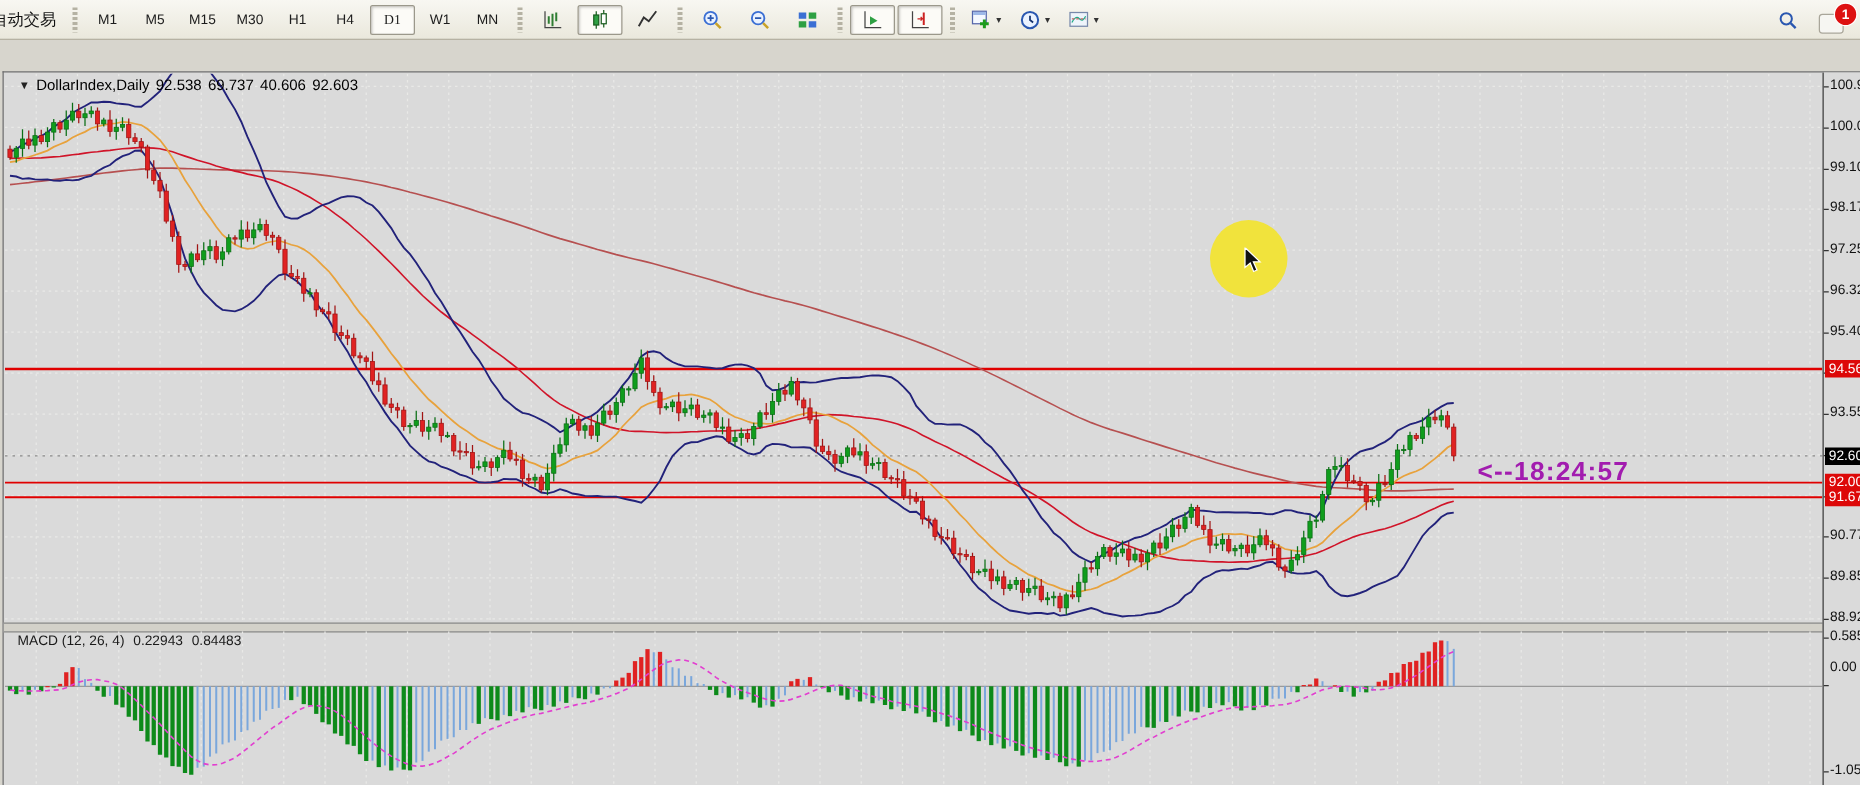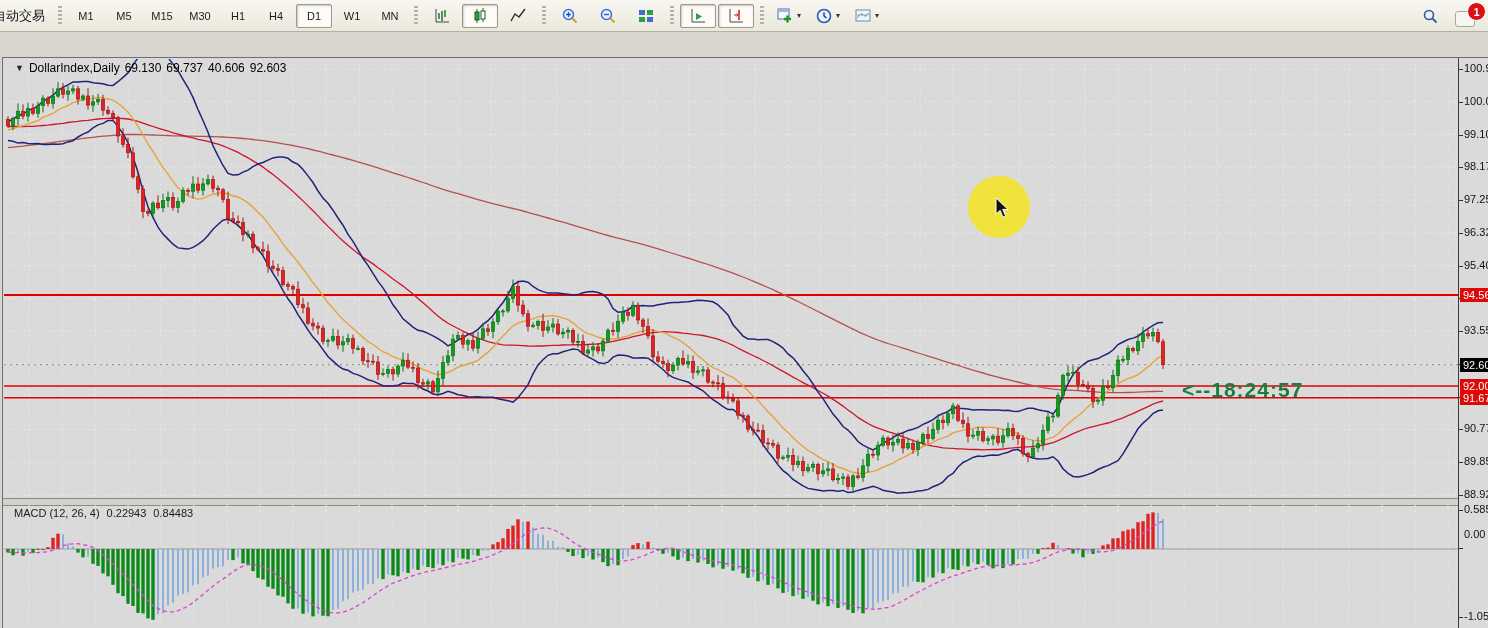--- a/index.html
+++ b/index.html
@@ -9,21 +9,21 @@
   
   #toolbar{position:absolute;left:0;top:0;width:1488px;height:31px;
            background:linear-gradient(#f8f7f2,#ecead e0 0%);background:linear-gradient(#f8f7f2,#eae8dc);
            border-bottom:1px solid #b6b2a3;display:flex;align-items:center;z-index:20;}
   #autotrading{font-size:13px;color:#111;margin-left:-7px;padding:0 8px 0 0;white-space:nowrap;}
   .grip{width:4px;height:20px;margin:0 5px;
         background:repeating-linear-gradient(to bottom,#b5b2a3 0 2px,rgba(0,0,0,0) 2px 4px);}
   .tb-btn{height:22px;min-width:24px;display:flex;align-items:center;justify-content:center;
           font-size:11px;color:#1c1c1c;border:1px solid rgba(0,0,0,0);border-radius:2px;
           margin:0 1px;padding:0 5px;background:rgba(0,0,0,0);cursor:default;}
-  .tb-btn.active{background:#fcfbf7;border-color:#9b988b;box-shadow:inset 1px 1px 2px rgba(0,0,0,.20);}
+  .tb-btn.active{background:#fcfbf7;border-color:#9b988b;box-shadow:inset 1px 1px 2px rgba(0,0,0,.20);font-family:Liberation Serif, serif;}
   .tb-btn .caret{font-size:8px;margin-left:3px;color:#333;}
   #toolbar-right{position:absolute;right:2px;top:0;height:31px;display:flex;align-items:center;}
   #notif-badge{position:relative;width:17px;height:17px;border-radius:50%;background:#dd1111;
                color:#fff;font-size:11px;font-weight:bold;display:flex;align-items:center;
                justify-content:center;margin-left:-8px;margin-top:-8px;border:1px solid #fff;}
   #chat-bubble{width:18px;height:14px;background:#f6f6f2;border:1px solid #a9a69a;border-radius:3px;
                margin-left:6px;margin-top:6px;}
 
   
   #chart{position:absolute;left:2px;top:57px;width:1486px;height:571px;background:#dadada;
@@ -998,21 +998,21 @@
         <rect x="1142.3" y="8.8" width="3.4" height="35.2" fill="#e02222"></rect>
         <rect x="1147.3" y="7.4" width="3.4" height="36.6" fill="#e02222"></rect>
         <rect x="1153.2" y="7.9" width="1.6" height="36.1" fill="#7aa7dc"></rect>
         <rect x="1158.2" y="14.1" width="1.6" height="29.9" fill="#7aa7dc"></rect>
         <path d="M4 47.0L9 47.6L14 47.7L19 47.8L24 47.8L29 47.7L34 47.5L39 47.1L44 46.8L49 45.2L54 42.8L59 40.7L64 39.4L69 38.8L74 38.7L79 39.7L84 40.5L89 42.4L94 45.5L99 49.9L104 54.5L109 59.2L114 64.4L119 69.2L124 74.3L129 79.8L134 85.3L139 90.5L144 95.5L149 100.4L154 103.6L159 105.9L164 106.9L169 106.8L174 105.6L179 103.5L184 101.2L189 97.5L194 93.6L199 89.5L204 85.3L209 81.3L214 77.3L219 74.1L224 70.3L229 66.7L234 63.5L239 61.2L244 59.8L249 59.3L254 60.3L259 61.6L264 63.9L269 67.1L274 71.1L279 75.4L284 79.9L289 84.8L294 89.0L299 93.0L304 96.6L309 99.9L314 102.7L319 105.0L324 107.1L329 107.9L334 107.9L339 107.1L344 105.5L349 103.2L354 100.4L359 97.7L364 94.2L369 90.6L374 87.1L379 83.8L384 80.9L389 78.2L394 76.4L399 74.3L404 72.4L409 70.7L414 69.1L419 67.7L424 66.4L429 65.7L434 64.4L439 63.2L444 62.0L449 60.8L454 59.6L459 58.3L464 57.6L469 56.3L474 54.9L479 53.4L484 51.8L489 49.9L494 47.7L499 45.5L504 42.2L509 38.5L514 34.5L519 30.8L524 27.5L529 24.9L534 23.8L539 22.9L544 23.2L549 24.5L554 26.8L559 29.9L564 33.3L569 37.1L574 40.1L579 42.8L584 45.2L589 47.3L594 49.2L599 50.9L604 53.0L609 54.4L614 55.4L619 55.9L624 55.7L629 54.5L634 52.7L639 51.1L644 48.9L649 46.8L654 45.2L659 43.9L664 43.2L669 43.2L674 44.8L679 46.5L684 48.4L689 50.3L694 52.0L699 53.2L704 54.3L709 56.0L714 57.0L719 58.0L724 59.0L729 60.0L734 61.1L739 62.3L744 64.2L749 65.7L754 67.2L759 68.9L764 70.7L769 72.6L774 74.6L779 77.2L784 79.3L789 81.3L794 83.3L799 85.3L804 87.1L809 88.9L814 91.1L819 92.7L824 94.2L829 95.6L834 96.9L839 98.2L844 99.4L849 101.2L854 102.3L859 103.2L864 103.9L869 104.2L874 104.0L879 103.2L884 102.5L889 100.8L894 98.5L899 95.9L904 92.9L909 89.9L914 87.0L919 84.7L924 82.0L929 79.5L934 77.2L939 75.0L944 72.9L949 71.0L954 69.7L959 67.8L964 66.1L969 64.5L974 63.0L979 61.8L984 60.9L989 60.9L994 60.5L999 60.3L1004 60.2L1009 60.0L1014 59.6L1019 59.0L1024 58.7L1029 57.4L1034 55.8L1039 53.7L1044 51.5L1049 49.1L1054 46.9L1059 45.8L1064 44.6L1069 44.0L1074 44.0L1079 44.4L1084 45.0L1089 45.7L1094 46.8L1099 46.9L1104 46.4L1109 45.3L1114 43.5L1119 41.1L1124 38.0L1129 35.3L1134 31.7L1139 28.2L1144 24.7L1149 21.2L1154 18.3L1159 16.2" fill="none" stroke="#e23fd0" stroke-width="1.3" stroke-dasharray="4 3"></path>
       </svg>
 
     <div id="chart-title">
       <span class="caret">▼</span>
       <span>DollarIndex,Daily</span>
-      <span>69.130</span>
+      <span>92.538</span>
       <span>69.737</span>
       <span>40.606</span>
       <span>92.603</span>
     </div>
 
     <div id="macd-label">
       <span>MACD (12, 26, 4)</span>
       <span>0.22943</span>
       <span>0.84483</span>
     </div>
@@ -1051,21 +1051,21 @@
         <div class="axis-dash" style="top: 490px;"></div>
         <div class="axis-label" style="top: 470px;">0.00</div>
         <div class="axis-dash" style="top: 559px;"></div>
         <div class="axis-label" style="top: 552px;">-1.0550</div>
         <div class="price-tag" style="top: 230px; background: rgb(221, 8, 8);">94.567</div>
         <div class="price-tag" style="top: 321px; background: rgb(221, 8, 8);">92.003</div>
         <div class="price-tag" style="top: 333px; background: rgb(221, 8, 8);">91.670</div>
         <div class="price-tag" style="top: 300px; background: rgb(0, 0, 0);">92.603</div>
       </div>
 
-    <div id="annotation" style="left: 1179px; top: 320px; color: #15803d;">&lt;--18:24:57</div>
+    <div id="annotation" style="left: 1179px; top: 308px; color: #a21caf;">&lt;--18:24:57</div>
   </div>
 
   <div id="cursor-halo" style="background: rgb(241, 227, 60);"></div>
   <svg id="cursor-arrow" width="16" height="22" viewBox="0 0 16 22">
     <path d="M1 0 L1 16 L5.2 12.4 L7.9 19.2 L10.6 18 L7.7 11.4 L13 11.4 Z" fill="#111" stroke="#fff" stroke-width="1"></path>
   </svg>
 
 </div>
 
 </body></html>

